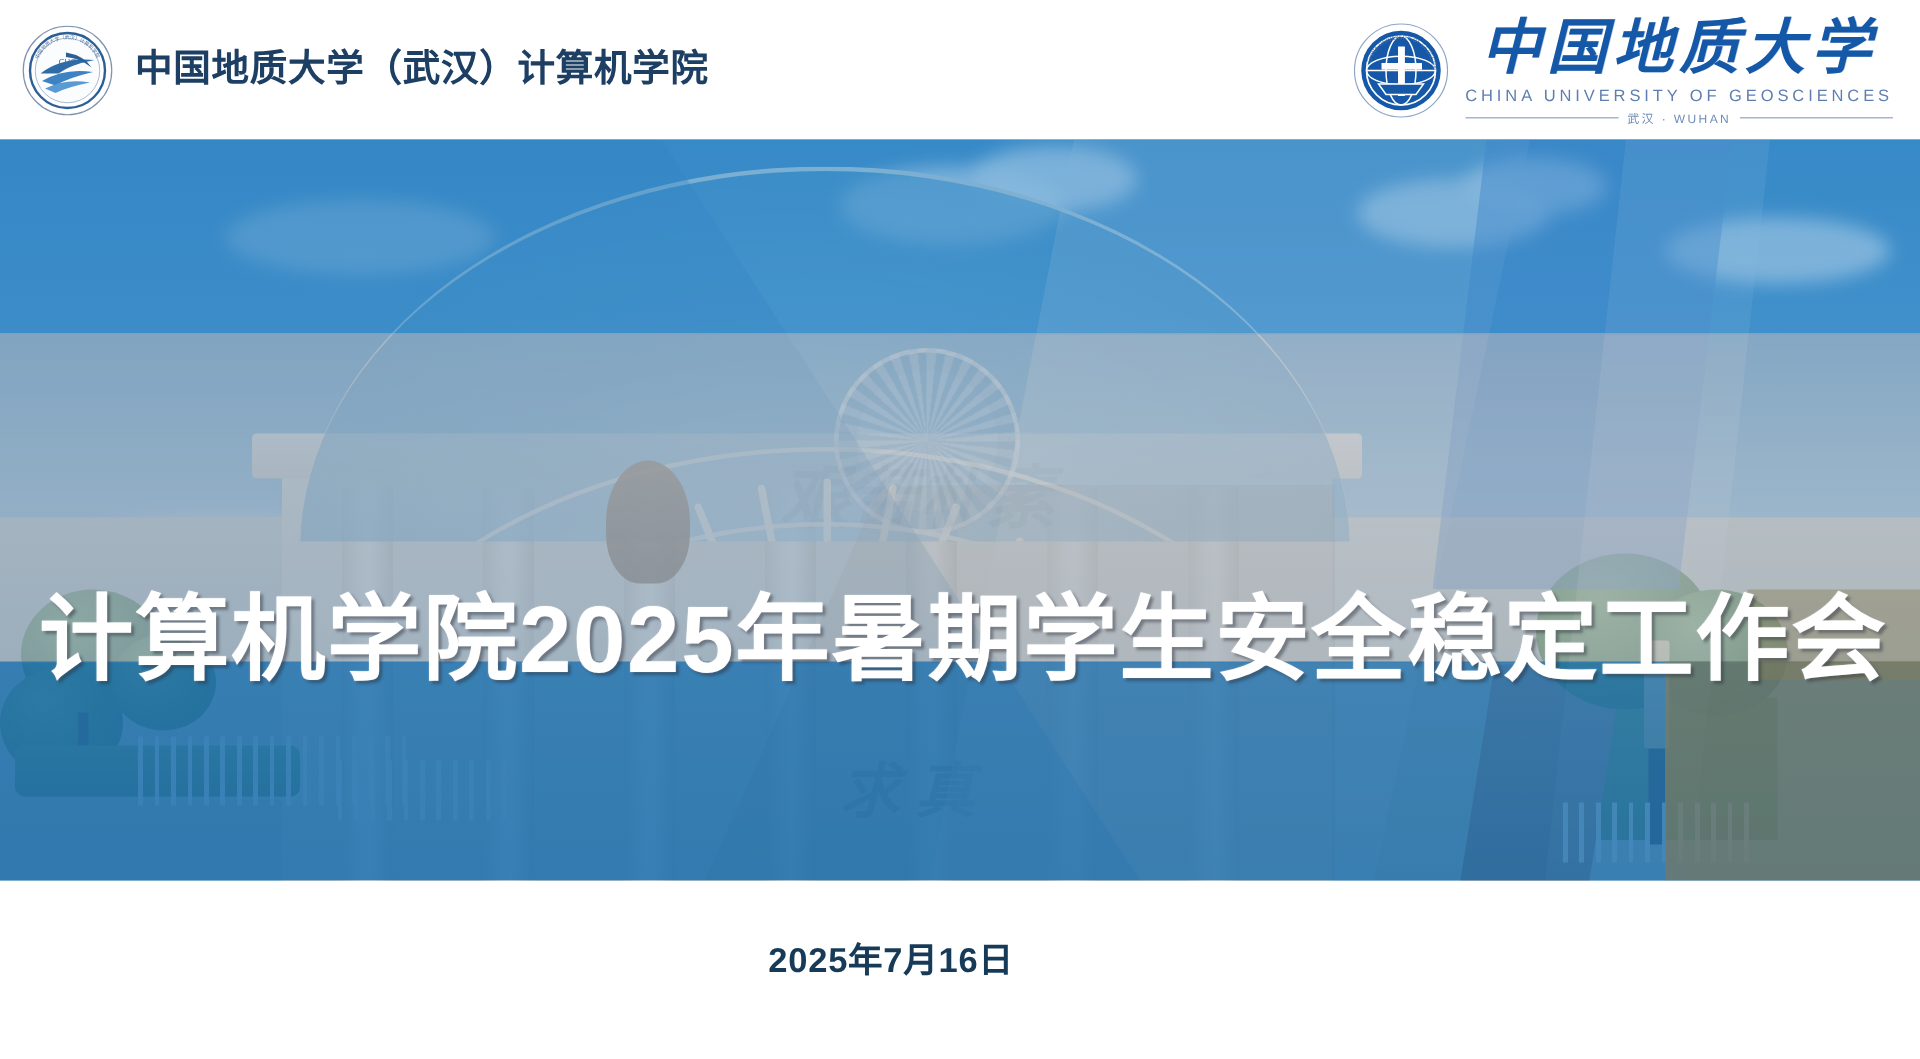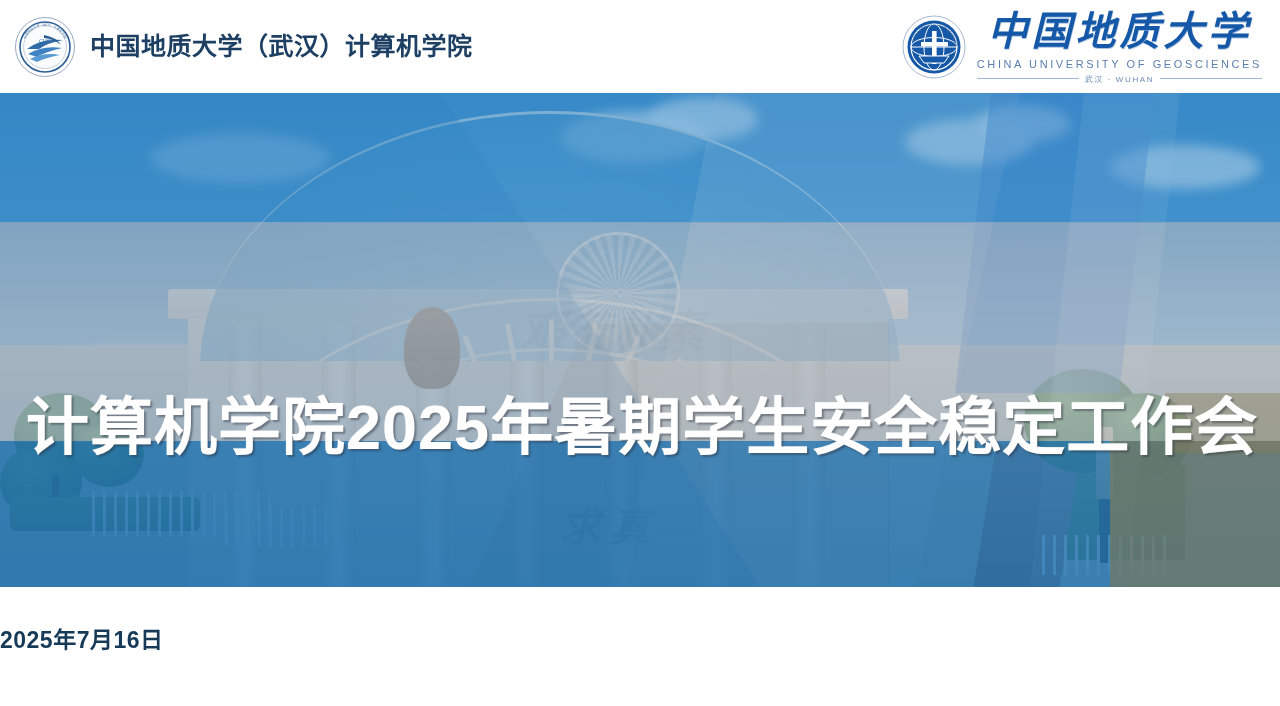--- a/index.html
+++ b/index.html
@@ -382,21 +382,21 @@
       2px 2px 2px rgba(40,45,55,0.45),
       0 0 1px rgba(255,255,255,0.6);
   }
 
   
   .date-line {
     position: absolute;
     left: 0;
     top: 621px;
     width: 1188px;
-    text-align: left;
+    text-align: center;
     font-size: 23px;
     font-weight: bold;
     color: #173a58;
     letter-spacing: 0.5px;
   }
 </style>
 </head>
 <body>
 
 <div class="slide">

